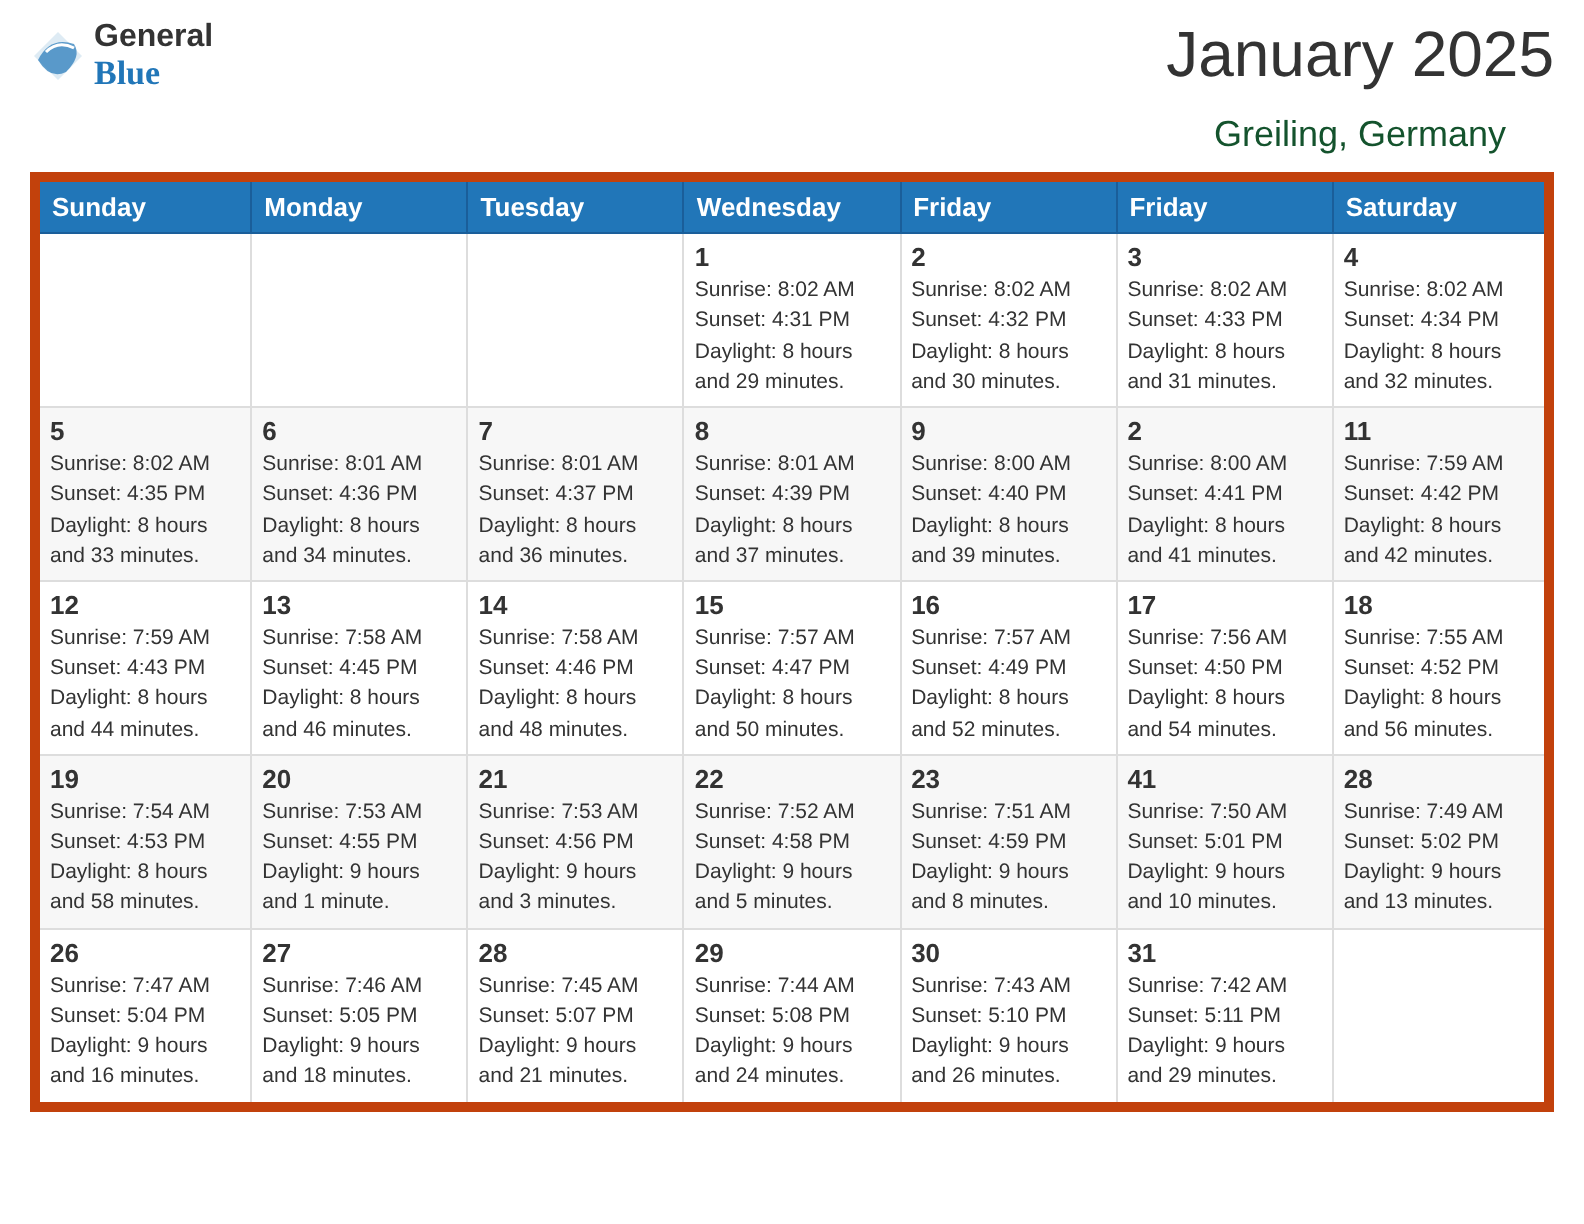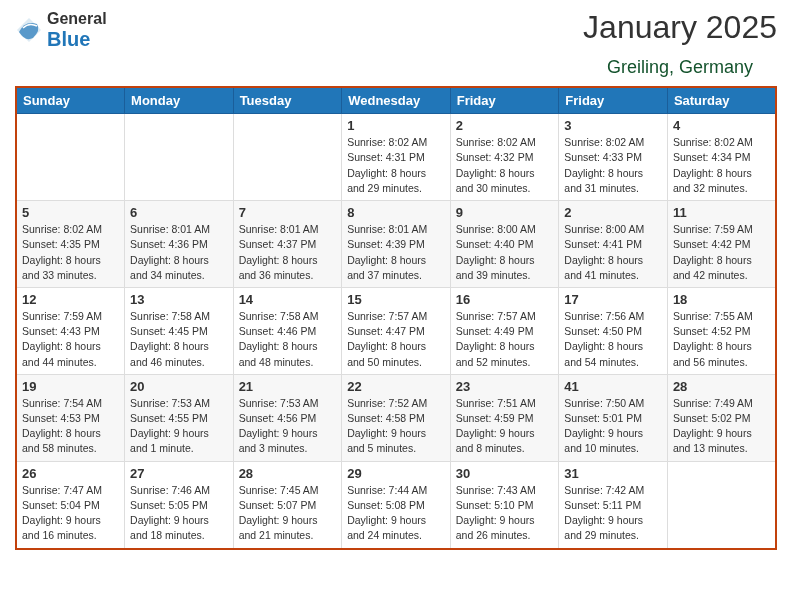--- a/index.html
+++ b/index.html
@@ -31,23 +31,24 @@
       display: flex;
       flex-direction: column;
       line-height: 1.1;
     }
     .logo-general {
       font-size: 16px;
       font-weight: bold;
       color: #333;
     }
     .logo-blue {
-      font-size: 20px;
+      font-size: 17px;
       font-weight: bold;
       color: #2176b8;
+      font-family: Liberation Serif, serif;
     }
     .logo-icon {
       width: 28px;
       height: 28px;
     }
     .header-right {
       text-align: center;
     }
     .month-title {
       font-size: 32px;
@@ -56,21 +57,21 @@
       line-height: 1.1;
     }
     .location {
       font-size: 18px;
       color: #14532d;
       margin-top: 12px;
     }
     .calendar {
       width: 100%;
       border-collapse: collapse;
-      border: 2px solid #c2410c;
+      border: 5px solid #c2410c;
     }
     .calendar th {
       background: #2176b8;
       color: #fff;
       font-size: 13px;
       font-weight: bold;
       padding: 5px 6px;
       text-align: left;
       border: 1px solid #1a5e9a;
     }

